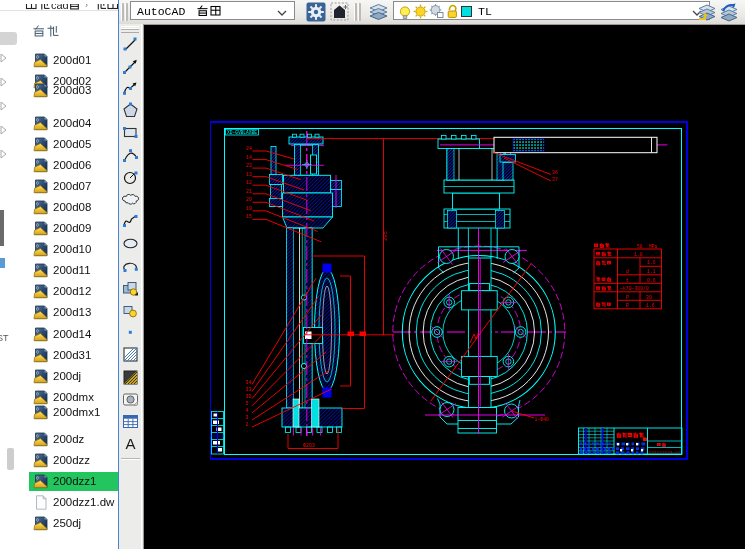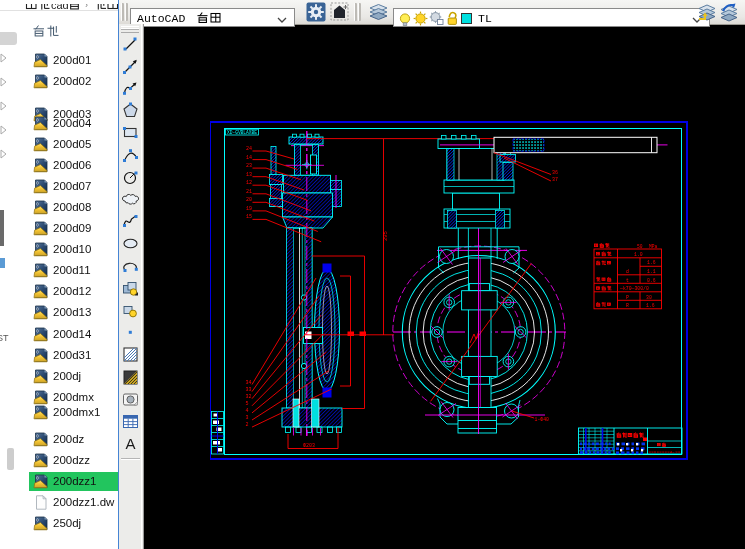--- a/index.html
+++ b/index.html
@@ -13,21 +13,21 @@
 .frow.sel { background:#22c55e; left:29px; width:89px; padding-left:0; }
 .frow.sel .fic { left:4px; }
 .frow.sel .fnm { left:24px; }
 .fic { position:absolute; left:33px; top:2px; }
 .fnm { position:absolute; left:53px; top:3px; font-size:11.5px; color:#111; white-space:nowrap; }
 #blueline { position:absolute; left:117.5px; top:0; width:2px; height:549px; background:#4584d4; }
 #topbar { position:absolute; left:119px; top:0; width:626px; height:25px;
   background:linear-gradient(#f6f6f4, #e9e8e5 70%, #dddbd6); border-bottom:1px solid #9a9891; }
 .grip { position:absolute; top:3px; width:3px; height:18px;
   background:linear-gradient(90deg, #fdfdfd 0 1px, #bdbbb6 1px 3px); border-radius:1px; }
-.combo { position:absolute; top:8px; height:19px; background:#fff; border:1px solid #8a8a8a; }
+.combo { position:absolute; top:1px; height:19px; background:#fff; border:1px solid #8a8a8a; }
 #combo1 { left:11px; width:165px; }
 #combo1 .ctext { position:absolute; left:6px; top:2.5px; font-family:"Liberation Mono", monospace; font-size:11.5px; color:#000; white-space:nowrap; }
 #combo1 .jd { position:absolute; left:66px; top:3px; }
 .cchev { position:absolute; right:7px; top:8px; }
 .cchev svg, .mini svg, .jd svg { display:block; }
 #combo2 { left:274px; width:317px; }
 #combo2 .mini { position:absolute; top:2px; }
 #tl { position:absolute; left:84px; top:3px; font-family:"Liberation Mono", monospace; font-size:11.5px; color:#000; }
 .tbtn { position:absolute; top:2px; }
 #drawbar { position:absolute; left:119px; top:24px; width:25px; height:525px;
@@ -612,21 +612,21 @@
 <path d="M11.5,1 L11.5,3.5 L14,3.5 Z" fill="#7e99b5"></path>
 <g stroke="#e8f0f8" stroke-width="0.9">
               <line x1="4.5" y1="2.6" x2="4.5" y2="5.4"></line>
               <line x1="3.1" y1="4" x2="5.9" y2="4"></line>
             </g>
 <circle cx="4.5" cy="4" r="0.7" fill="#10253d"></circle>
 <path d="M1,13.8 L1.6,9.2 L7.4,6.6 L14,12.4 L14,13.8 Z" fill="url(#yg)" stroke="#8a6d10" stroke-width="0.7"></path>
 </svg></span>
         <span class="fnm">200d02</span>
       </div>
-<div class="frow" style="top:105px">
+<div class="frow" style="top:81px">
         <span class="fic"><svg width="16" height="15" viewBox="0 0 16 15">
 <defs>
               <linearGradient id="dg" x1="0" y1="0" x2="1" y2="1">
 <stop offset="0" stop-color="#57769c"></stop>
                 <stop offset="0.5" stop-color="#2c4a70"></stop>
                 <stop offset="1" stop-color="#0e2a4c"></stop>
               </linearGradient>
 <linearGradient id="yg" x1="0" y1="0" x2="0" y2="1">
 <stop offset="0" stop-color="#ffe675"></stop>
                 <stop offset="0.45" stop-color="#f2c130"></stop>

